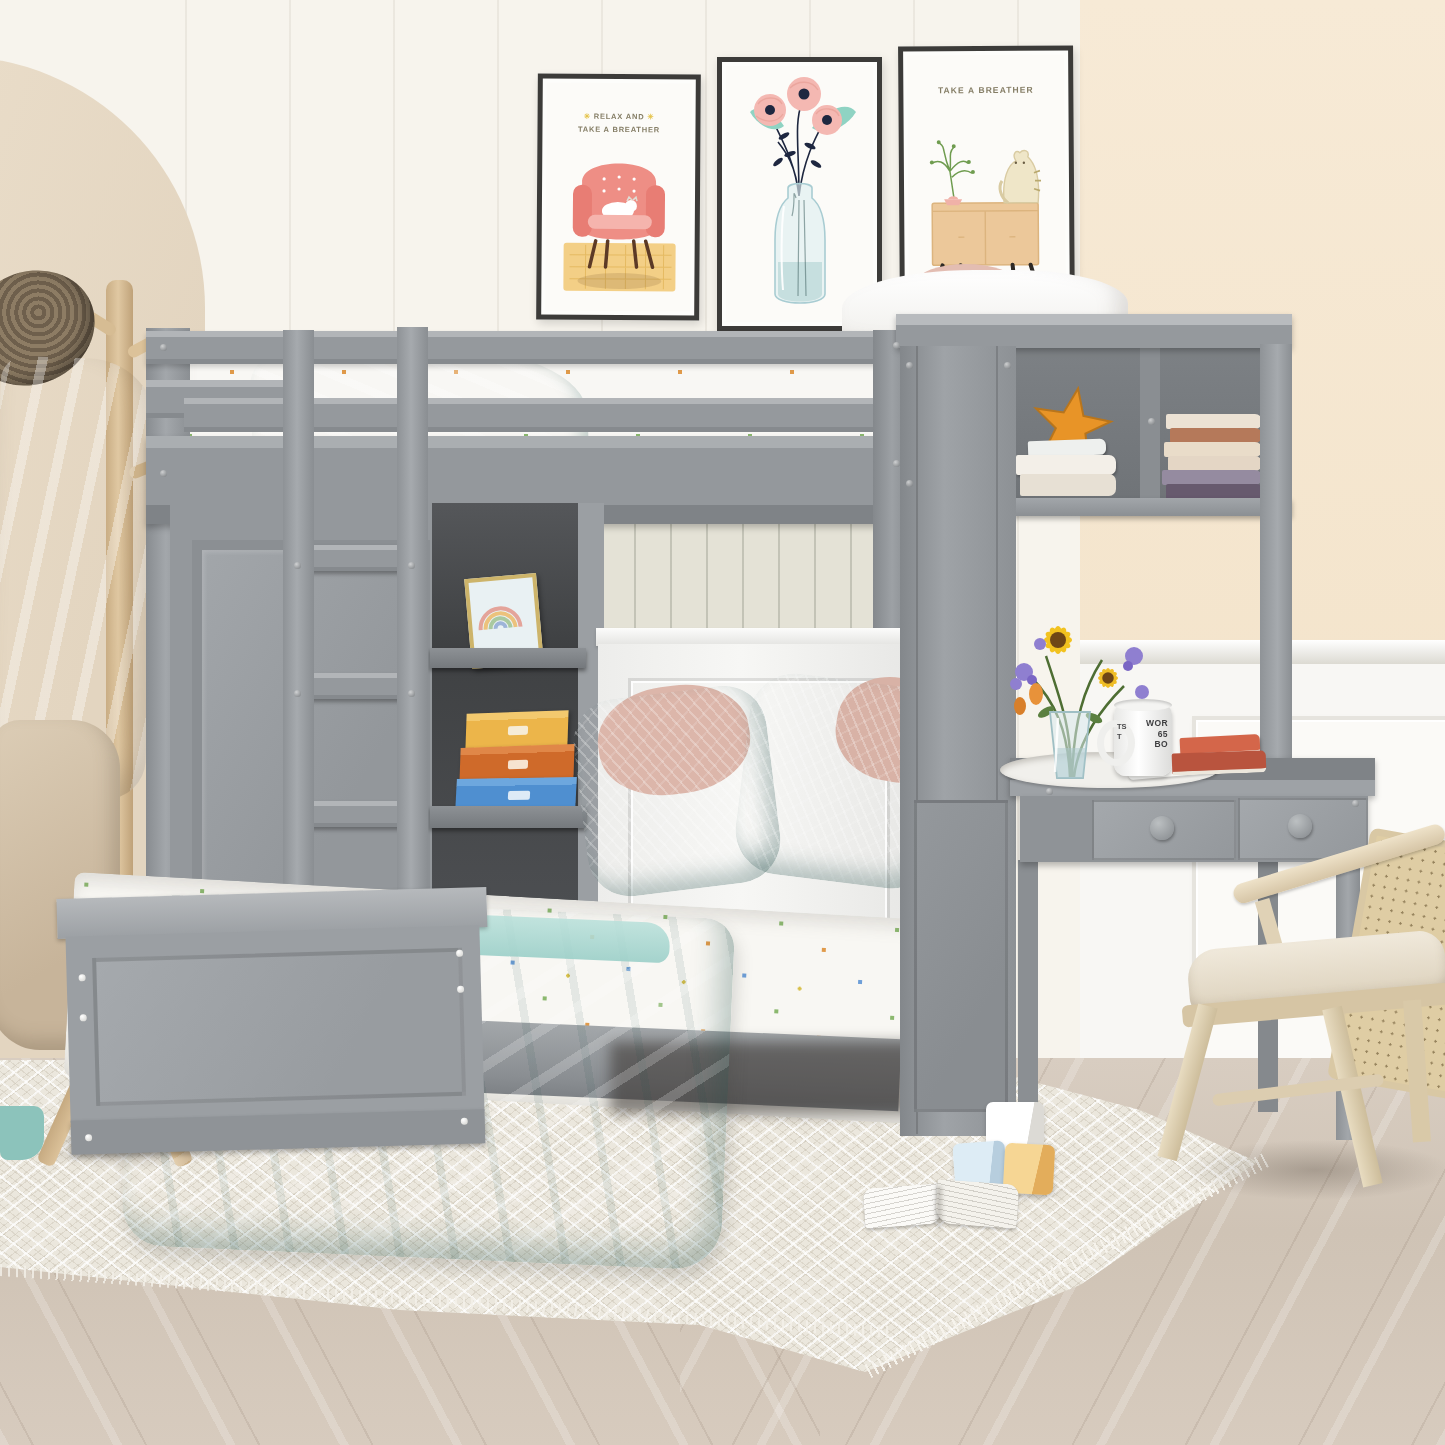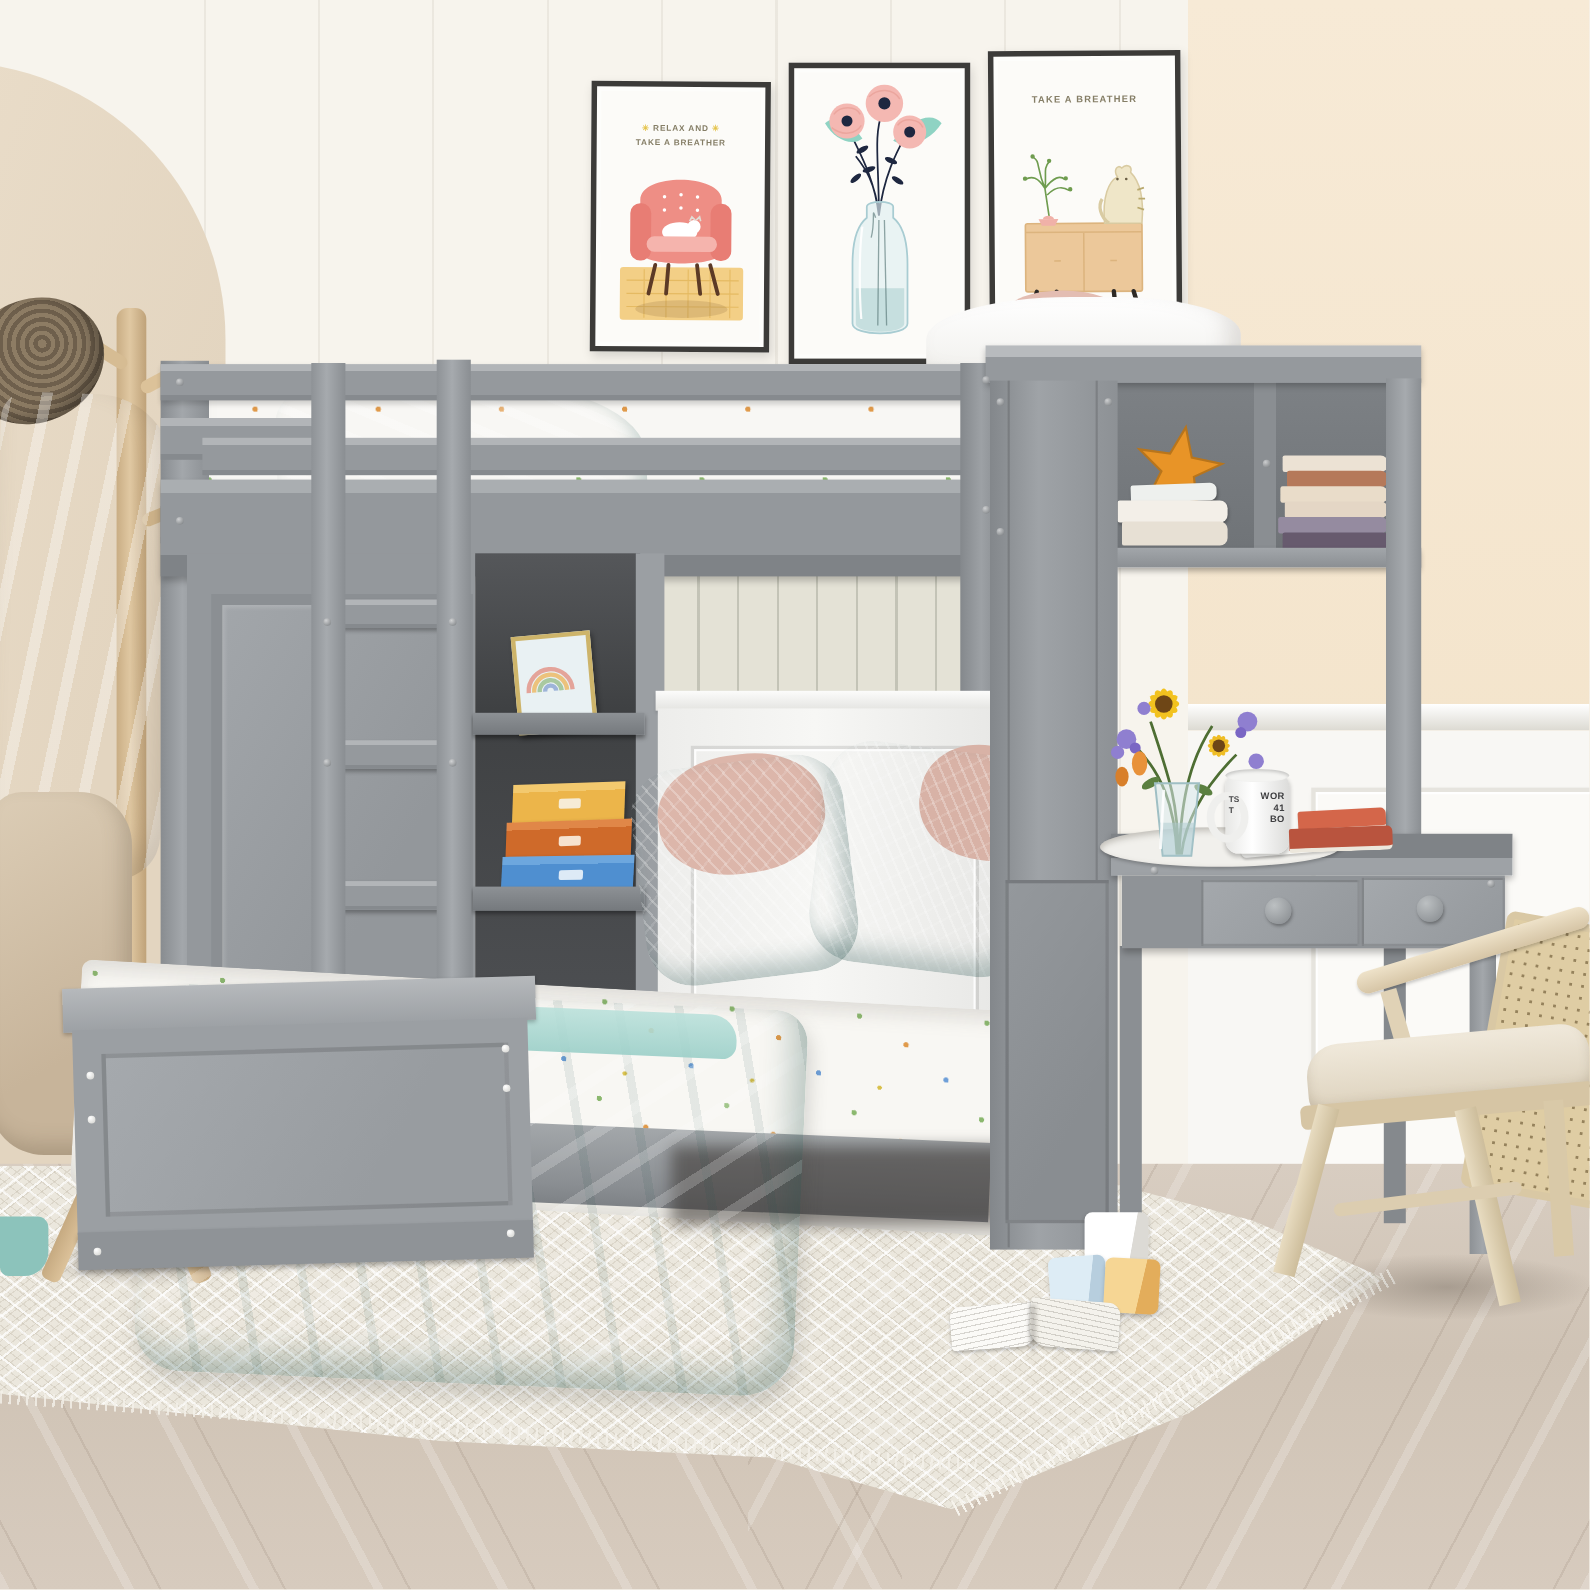--- a/index.html
+++ b/index.html
@@ -288,21 +288,21 @@
   </svg>
   <div class="abs" style="left:1114px;top:704px;width:58px;height:72px;border-radius:10px 10px 12px 12px;background:linear-gradient(90deg,#e7e7e5,#ffffff 42%,#dcdcda);box-shadow:0 3px 4px rgba(0,0,0,.22);">
     <span class="abs" style="left:0;top:-5px;width:58px;height:12px;border-radius:50%;background:#f4f4f2;box-shadow:inset 0 2px 3px rgba(0,0,0,.18);"></span>
     <span class="abs" style="left:-17px;top:16px;width:24px;height:32px;border:7px solid #efefed;border-radius:50%;"></span>
     <span class="abs" style="left:3px;top:18px;">
       <span class="mugfrag">TS</span>
       <span class="mugfrag">T</span>
     </span>
     <span class="abs" style="right:4px;top:14px;width:30px;">
       <span class="mugline">WOR</span>
-      <span class="mugline">41</span>
+      <span class="mugline">65</span>
       <span class="mugline">BO</span>
     </span>
   </div>
   <div class="abs" style="left:1180px;top:736px;width:80px;height:16px;background:#d4664a;border-bottom:4px solid #f3efe6;border-radius:2px 5px 5px 2px;transform:rotate(-3deg);box-shadow:1px 2px 3px rgba(0,0,0,.25);"></div>
   <div class="abs" style="left:1172px;top:752px;width:94px;height:18px;background:#b9543e;border-bottom:4px solid #ece7dc;border-radius:2px 5px 5px 2px;transform:rotate(-2deg);"></div>
 
   <div class="abs" style="left:1180px;top:1140px;width:270px;height:60px;border-radius:50%;background:radial-gradient(closest-side,rgba(70,60,50,.3),rgba(0,0,0,0));"></div>
   <div class="abs" style="left:1348px;top:838px;width:130px;height:240px;transform:rotate(10deg);border:7px solid #d9c8a4;border-radius:8px;background:#dfcda4;background-image:radial-gradient(circle 2px,#95825c 60%,rgba(0,0,0,0) 61%);background-size:11px 11px;"></div>
   <div class="abs" style="left:1234px;top:886px;width:220px;height:20px;transform:rotate(-17deg);transform-origin:left center;border-radius:10px;background:linear-gradient(180deg,#eee2c9,#d6c5a6);box-shadow:0 2px 3px rgba(0,0,0,.2);"></div>
   <div class="abs" style="left:1270px;top:898px;width:15px;height:112px;transform:rotate(-16deg);background:#e0d2b6;"></div>

